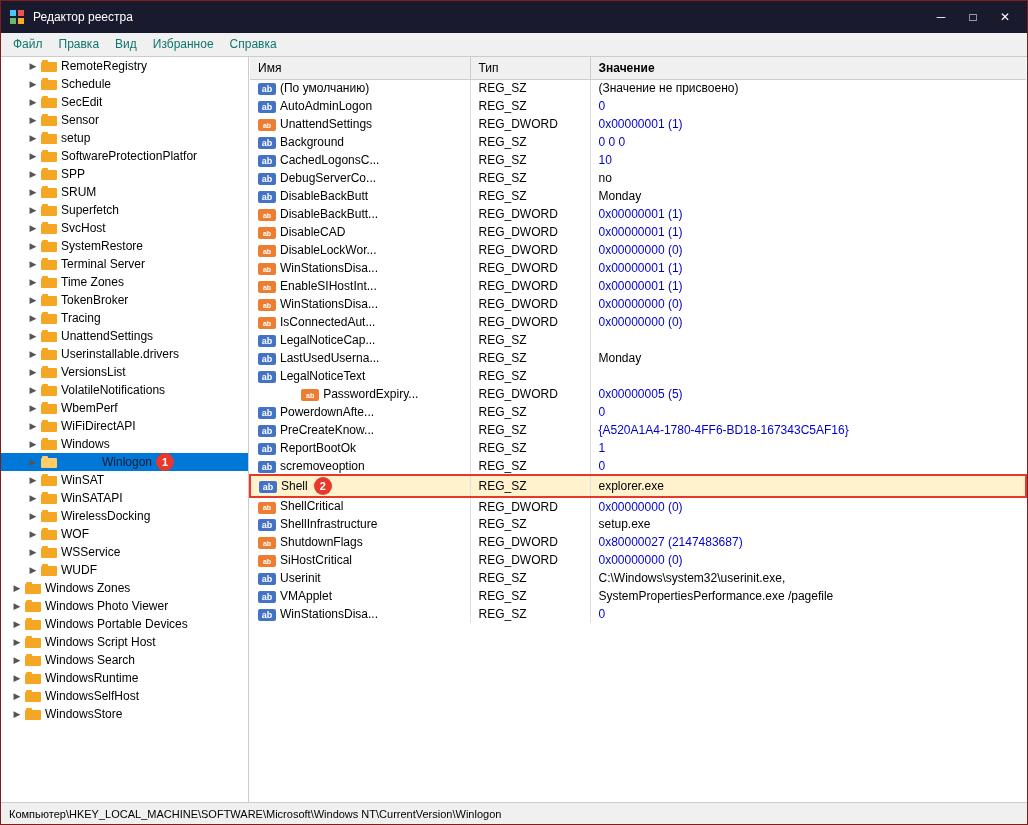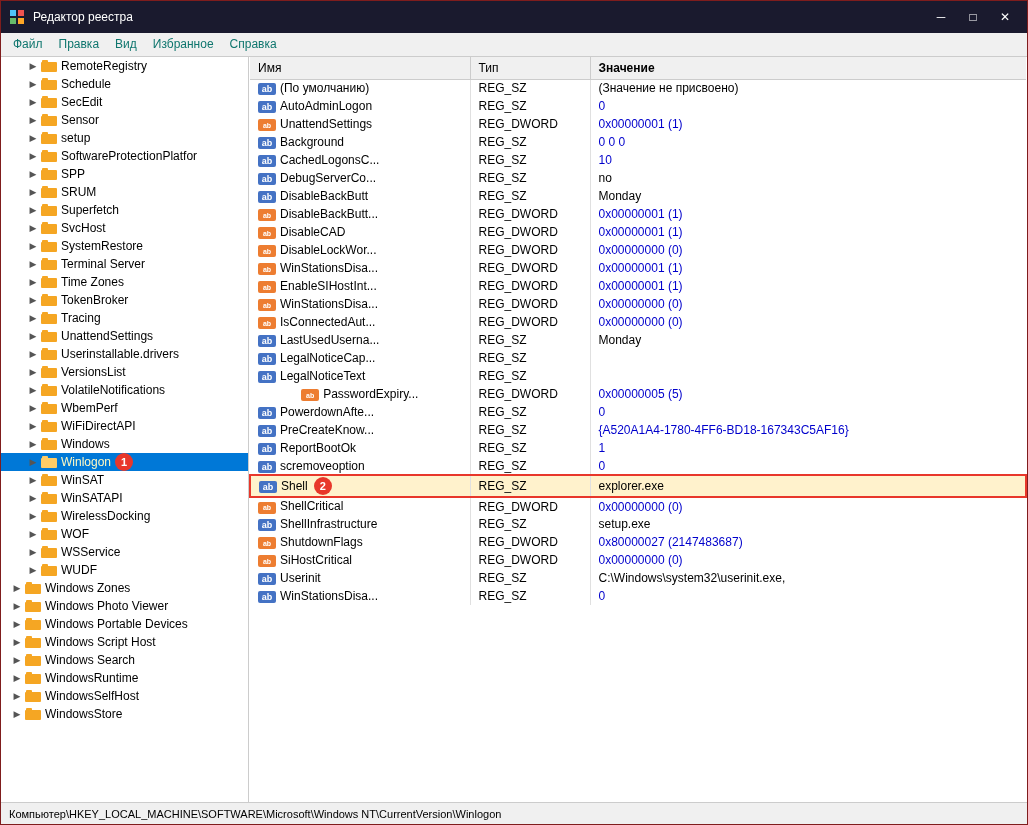--- a/index.html
+++ b/index.html
@@ -88,21 +88,21 @@
     .tree-item {
       display: flex;
       align-items: center;
       padding: 1px 4px;
       cursor: pointer;
       white-space: nowrap;
       height: 18px;
       font-size: 12px;
     }
     .tree-item.selected { background: #0078d7; color: #fff; }
-    .tree-item.selected .tree-label { color: #fef9c3; }
+    .tree-item.selected .tree-label { color: #0f172a; margin-left: 41px; }
     .tree-expander {
       width: 16px;
       height: 16px;
       display: flex;
       align-items: center;
       justify-content: center;
       font-size: 9px;
       color: #555;
       flex-shrink: 0;
     }
@@ -650,28 +650,28 @@
                 <td><span class="value-blue">0x00000000 (0)</span></td>
               </tr>
               <tr>
                 <td style="width: 220px;"><span class="icon-dword" style="margin-right: 4px; background: rgb(237, 125, 49); width: 18px; height: 12px; display: inline-flex; align-items: center; justify-content: center; border-radius: 2px;">
                     <span style="font-size: 7px; color: rgb(255, 255, 255); font-weight: bold;">ab</span>
                   </span><span>IsConnectedAut...</span></td>
                 <td style="width: 120px;">REG_DWORD</td>
                 <td><span class="value-blue">0x00000000 (0)</span></td>
               </tr>
               <tr>
+                <td style="width: 220px;"><span class="icon-ab" style="margin-right: 4px;">ab</span><span>LegalNoticeCap...</span></td>
+                <td style="width: 120px;">REG_SZ</td>
+                <td><span></span></td>
+              </tr>
+              <tr>
                 <td style="width: 220px;"><span class="icon-ab" style="margin-right: 4px;">ab</span><span>LastUsedUserna...</span></td>
                 <td style="width: 120px;">REG_SZ</td>
                 <td><span>Monday</span></td>
-              </tr>
-              <tr>
-                <td style="width: 220px;"><span class="icon-ab" style="margin-right: 4px;">ab</span><span>LegalNoticeCap...</span></td>
-                <td style="width: 120px;">REG_SZ</td>
-                <td><span></span></td>
               </tr>
               <tr>
                 <td style="width: 220px;"><span class="icon-ab" style="margin-right: 4px;">ab</span><span>LegalNoticeText</span></td>
                 <td style="width: 120px;">REG_SZ</td>
                 <td><span></span></td>
               </tr>
               <tr>
                 <td style="width: 220px; text-align: center;"><span class="icon-dword" style="margin-right: 4px; background: rgb(237, 125, 49); width: 18px; height: 12px; display: inline-flex; align-items: center; justify-content: center; border-radius: 2px;">
                     <span style="font-size: 7px; color: rgb(255, 255, 255); font-weight: bold;">ab</span>
                   </span><span>PasswordExpiry...</span></td>
@@ -726,20 +726,25 @@
                 <td style="width: 220px;"><span class="icon-dword" style="margin-right: 4px; background: rgb(237, 125, 49); width: 18px; height: 12px; display: inline-flex; align-items: center; justify-content: center; border-radius: 2px;">
                     <span style="font-size: 7px; color: rgb(255, 255, 255); font-weight: bold;">ab</span>
                   </span><span>SiHostCritical</span></td>
                 <td style="width: 120px;">REG_DWORD</td>
                 <td><span class="value-blue">0x00000000 (0)</span></td>
               </tr>
               <tr>
                 <td style="width: 220px;"><span class="icon-ab" style="margin-right: 4px;">ab</span><span>Userinit</span></td>
                 <td style="width: 120px;">REG_SZ</td>
                 <td><span>C:\Windows\system32\userinit.exe,</span></td>
+              </tr>
+              <tr>
+                <td style="width: 220px;"><span class="icon-ab" style="margin-right: 4px;">ab</span><span>VMApplet</span></td>
+                <td style="width: 120px;">REG_SZ</td>
+                <td><span>SystemPropertiesPerformance.exe /pagefile</span></td>
               </tr>
               <tr>
                 <td style="width: 220px;"><span class="icon-ab" style="margin-right: 4px;">ab</span><span>WinStationsDisa...</span></td>
                 <td style="width: 120px;">REG_SZ</td>
                 <td><span class="value-blue">0</span></td>
               </tr>
             </tbody>
         </table>
       </div>
     </div>

